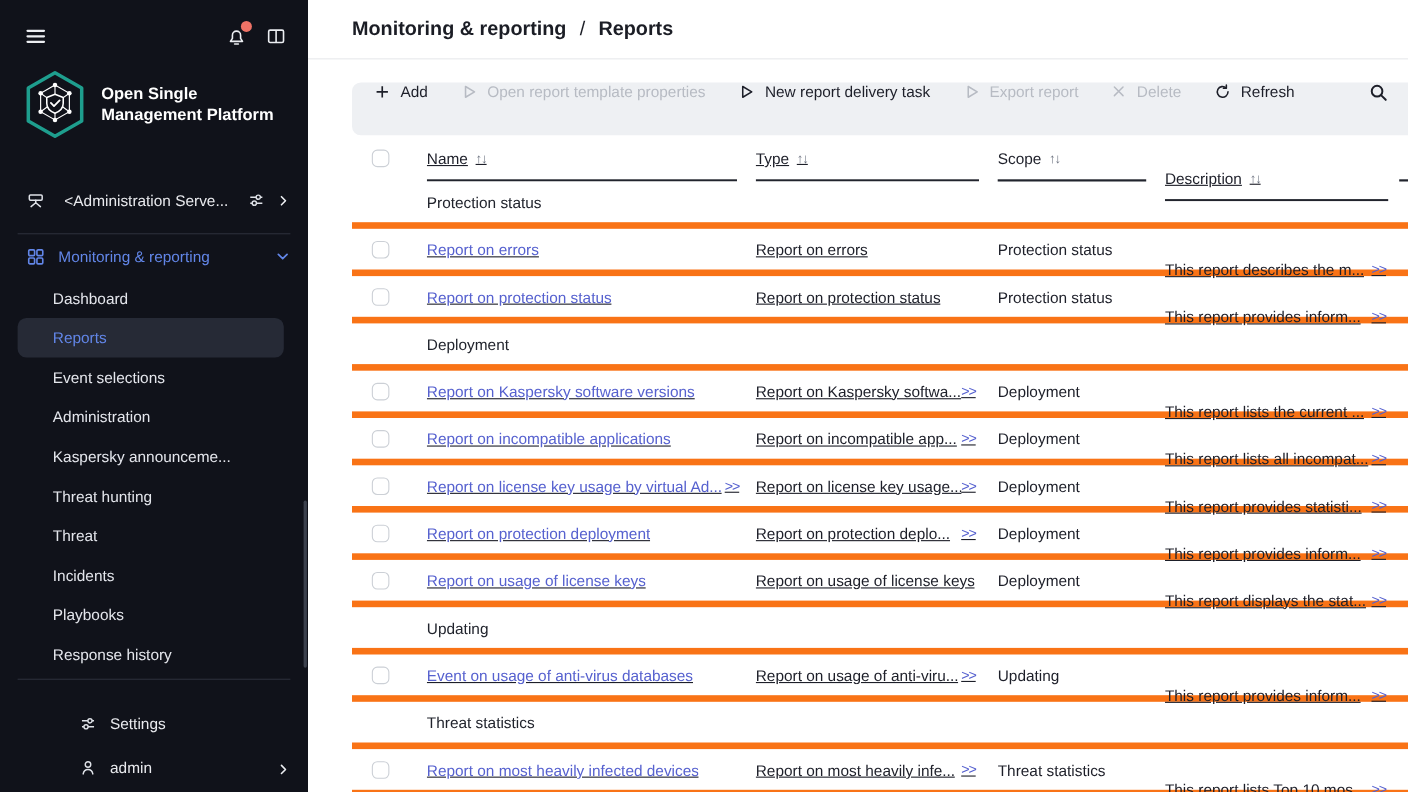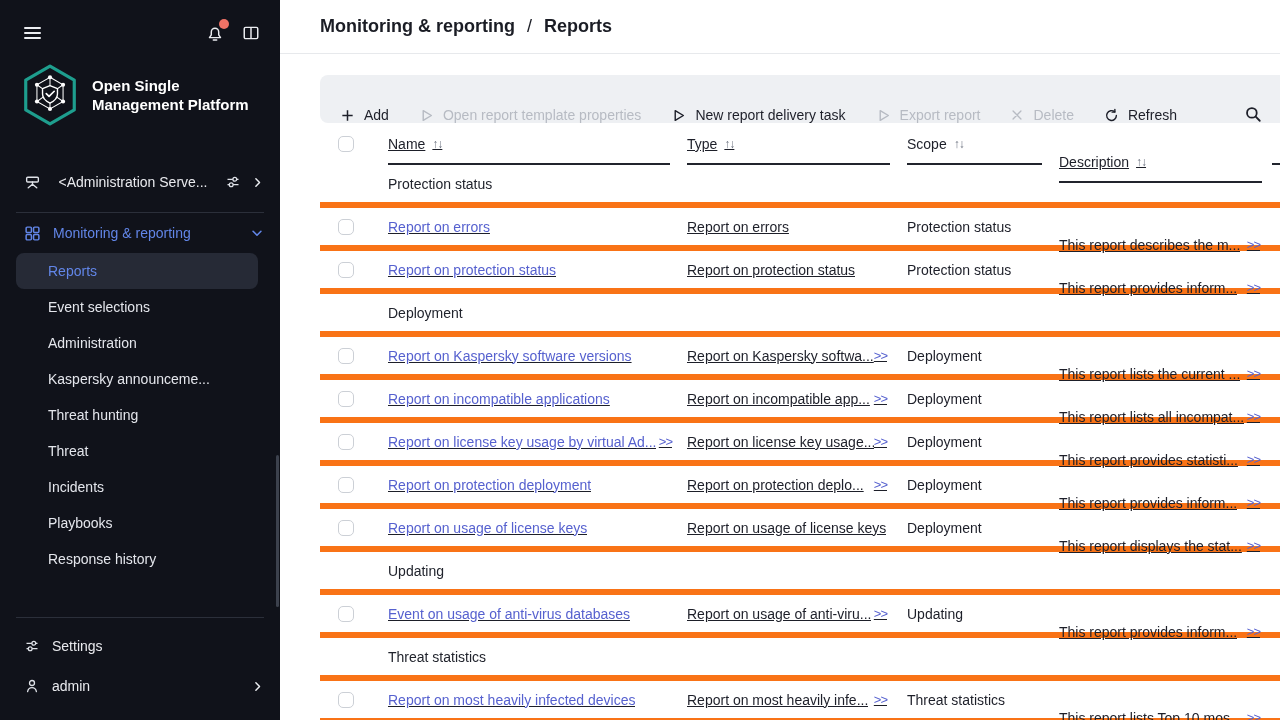--- a/index.html
+++ b/index.html
@@ -39,35 +39,35 @@
   .nav-section .sec-label { flex: 1; }
   .nav-items { height: 352px; overflow: hidden; }
   .nav-item { height: 36px; display: flex; align-items: center; padding-left: 48px; font-size: 14px; color: #e4e6ec; cursor: pointer; }
   .nav-item.selected {
     background: #262a36; border-radius: 8px;
     margin: 0 22px 0 16px; padding-left: 32px; color: #6286e8;
   }
   .sb-scrollthumb { position: absolute; right: 1px; top: 455px; width: 3px; height: 152px; background: #3c414d; border-radius: 2px; }
 
   .sb-footer { position: absolute; left: 0; right: 0; bottom: 0; padding-bottom: 14px; }
-  .footer-item { height: 40px; display: flex; align-items: center; gap: 12px; padding: 0 16px 0 24px; font-size: 14px; cursor: pointer; }
+  .footer-item { height: 40px; display: flex; align-items: flex-end; gap: 12px; padding: 0 16px 0 24px; font-size: 14px; cursor: pointer; margin-left: 48px; }
   .footer-item .f-label { flex: 1; }
 
   
   .main { flex: 1; min-width: 0; background: #fff; }
   .crumb-bar {
     height: 54px; display: flex; align-items: center; gap: 12px;
     padding-left: 40px; border-bottom: 1px solid #e7e9ec;
     font-size: 18px; font-weight: 600; color: #1b1d25;
   }
   .crumb-sep { font-weight: 400; }
 
   .toolbar {
     margin: 21px 0 0 40px; height: 48px; background: #eef0f3;
-    border-radius: 8px 0 0 8px; display: flex; align-items: flex-end; padding-left: 20px;
+    border-radius: 8px 0 0 8px; display: flex; align-items: flex-start; padding-left: 20px;
   }
   .tb-btn { display: flex; align-items: center; gap: 9px; font-size: 14px; margin-right: 30px; color: #1d1f29; cursor: pointer; white-space: nowrap; }
   .tb-btn.disabled { color: #b7bbc3; cursor: default; }
   .tb-btn svg { color: inherit; }
   .tb-search { margin-left: auto; margin-right: 18px; cursor: pointer; }
 
   
   .table { margin-left: 40px; font-size: 14px; }
   .thead, .trow { display: flex; align-items: center; padding-left: 18px; }
   .thead { height: 42px; }
@@ -169,20 +169,23 @@
         <rect x="9" y="9" width="5" height="5" rx="1"></rect>
       </g>
     </svg>
     <span class="sec-label">Monitoring &amp; reporting</span>
     <svg width="14" height="14" viewBox="0 0 16 16">
       <path d="M3.5 6l4.5 4.5L12.5 6" fill="none" stroke="#6286e8" stroke-width="1.8" stroke-linecap="round" stroke-linejoin="round"></path>
     </svg>
   </div>
 
   <div class="nav-items">
+    <div class="nav-item">
+        <span>Dashboard</span>
+      </div>
     <div class="nav-item selected">
         <span>Reports</span>
       </div>
     <div class="nav-item">
         <span>Event selections</span>
       </div>
     <div class="nav-item">
         <span>Administration</span>
       </div>
     <div class="nav-item">

